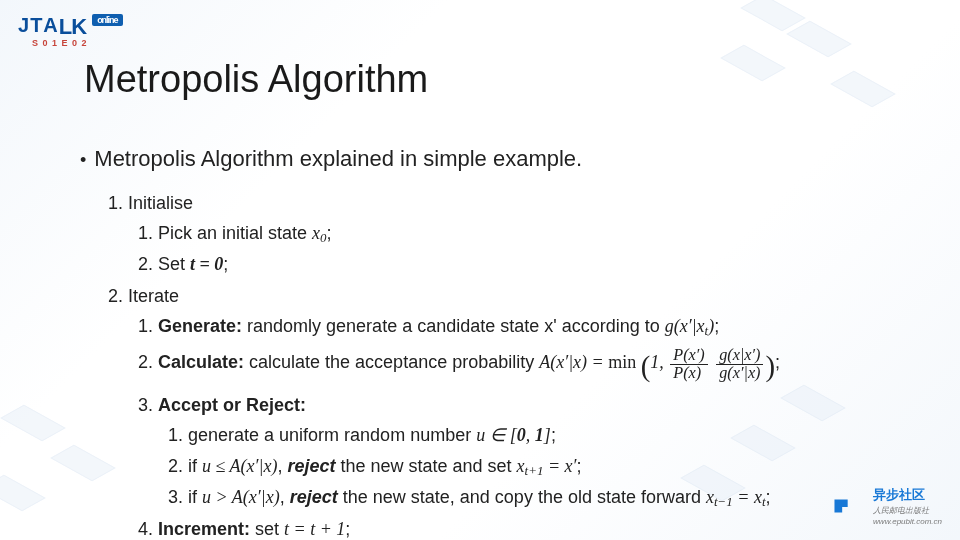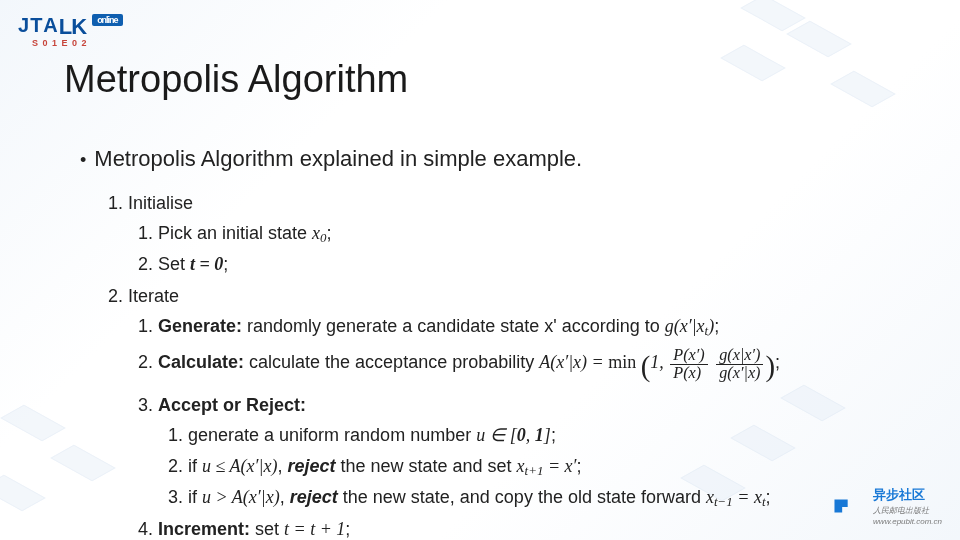--- a/index.html
+++ b/index.html
@@ -57,21 +57,21 @@
     top: 38px; left: 32px;
     font-size: 9px;
     letter-spacing: 1px;
     color: #c7443a;
     font-weight: 700;
   }
 
   
   .title {
     position: absolute;
-    top: 58px; left: 64px;
+    top: 58px; left: 84px;
     font-size: 38px;
     font-weight: 400;
     color: #1a1a1a;
     font-family: "Calibri Light", "Segoe UI Light", "Segoe UI", sans-serif;
   }
 
   
   .bullet-row {
     position: absolute;
     top: 146px; left: 80px;

